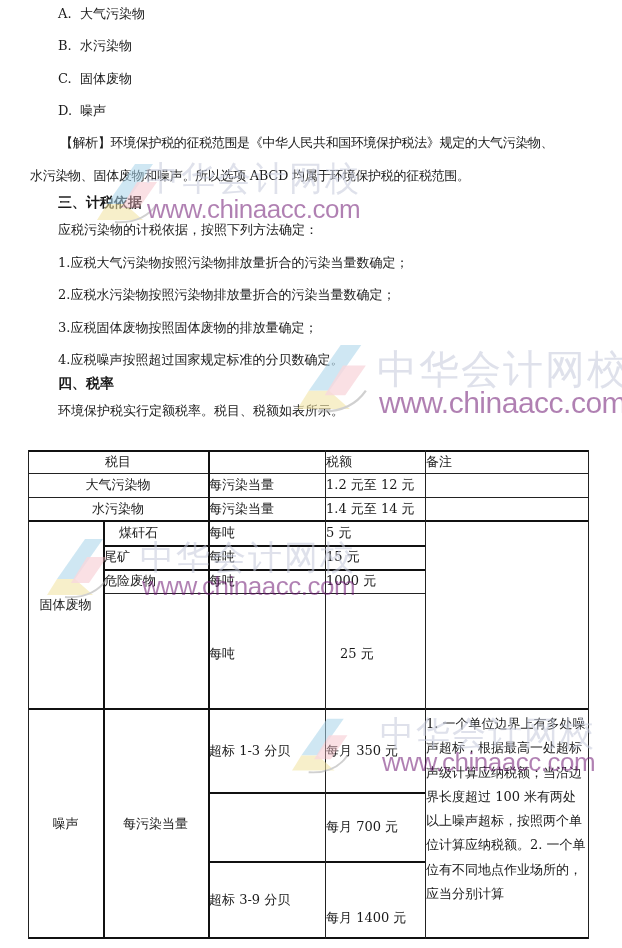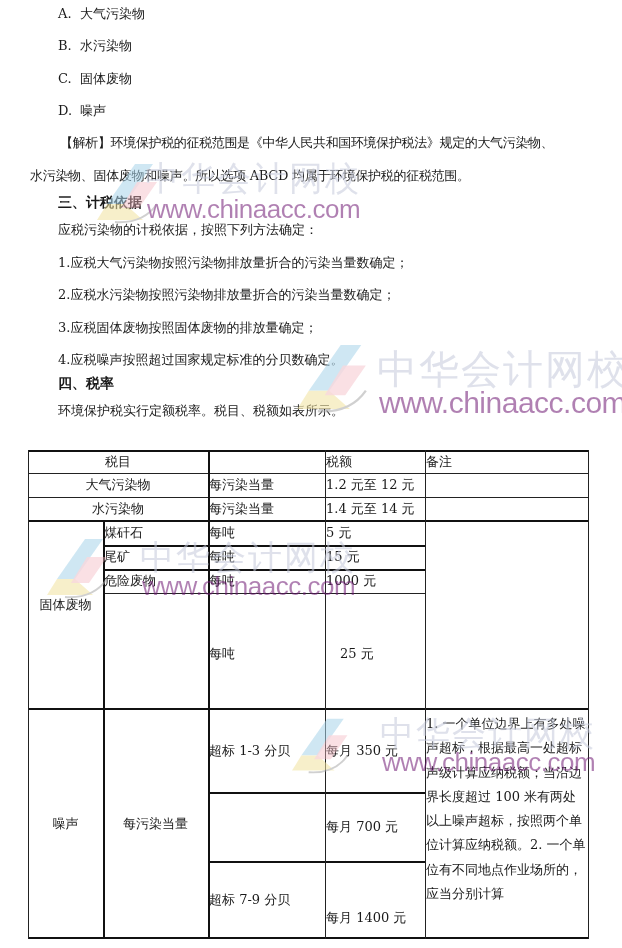--- a/index.html
+++ b/index.html
@@ -82,42 +82,42 @@
   <div class="cell c" style="left:0; top:23px; width:180px; height:24px;">大气污染物</div>
   <div class="cell" style="left:180px; top:23px; width:117px; height:24px;">每污染当量</div>
   <div class="cell" style="left:297px; top:23px; width:100px; height:24px;">1.2 元至 12 元</div>
 
   <div class="cell c" style="left:0; top:47px; width:180px; height:23px;">水污染物</div>
   <div class="cell" style="left:180px; top:47px; width:117px; height:23px;">每污染当量</div>
   <div class="cell" style="left:297px; top:47px; width:100px; height:23px;">1.4 元至 14 元</div>
 
   <div class="cell c" style="left:0; top:143px; width:75px; height:24px;">固体废物</div>
 
-  <div class="cell" style="left:75px; top:70px; width:94px; height:25px;">煤矸石</div>
+  <div class="cell" style="left:90px; top:70px; width:94px; height:25px;">煤矸石</div>
   <div class="cell" style="left:180px; top:70px; width:117px; height:25px;">每吨</div>
   <div class="cell" style="left:297px; top:70px; width:100px; height:25px;">5 元</div>
 
   <div class="cell" style="left:75px; top:95px; width:105px; height:24px;">尾矿</div>
   <div class="cell" style="left:180px; top:95px; width:117px; height:24px;">每吨</div>
   <div class="cell" style="left:297px; top:95px; width:100px; height:24px;">15 元</div>
 
   <div class="cell" style="left:75px; top:119px; width:105px; height:24px;">危险废物</div>
   <div class="cell" style="left:180px; top:119px; width:117px; height:24px;">每吨</div>
   <div class="cell" style="left:297px; top:119px; width:100px; height:24px;">1000 元</div>
 
   <div class="cell" style="left:180px; top:143px; width:117px; height:115px; padding-top:6px;">每吨</div>
   <div class="cell" style="left:297px; top:143px; width:100px; height:115px; padding-top:6px;padding-left:15px;">25 元</div>
 
   <div class="cell c" style="left:0; top:259px; width:75px; height:229px;">噪声</div>
   <div class="cell c" style="left:75px; top:259px; width:105px; height:229px;">每污染当量</div>
 
   <div class="cell" style="left:180px; top:259px; width:117px; height:83px;">超标 1-3 分贝</div>
   <div class="cell" style="left:297px; top:259px; width:100px; height:83px;">每月 350 元</div>
   <div class="cell" style="left:297px; top:342px; width:100px; height:69px;">每月 700 元</div>
-  <div class="cell" style="left:180px; top:411px; width:117px; height:77px;">超标 7-9 分贝</div>
+  <div class="cell" style="left:180px; top:411px; width:117px; height:77px;">超标 3-9 分贝</div>
   <div class="cell" style="left:297px; top:411px; width:100px; height:90px;margin-top:12px;">每月 1400 元</div>
 
   <div class="notes">1. 一个单位边界上有多处噪声超标，根据最高一处超标声级计算应纳税额；当沿边界长度超过 100 米有两处以上噪声超标，按照两个单位计算应纳税额。2. 一个单位有不同地点作业场所的，应当分别计算</div>
 
   <div class="hl thick" style="left:0; top:0; width:561px; height:2px;"></div>
   <div class="hl" style="left:0; top:23px; width:561px;"></div>
   <div class="hl" style="left:0; top:47px; width:561px;"></div>
   <div class="hl thick" style="left:0; top:70px; width:561px; height:2px;"></div>
   <div class="hl thick" style="left:75px; top:95px; width:322px; height:2px;"></div>
   <div class="hl thick" style="left:75px; top:119px; width:322px; height:2px;"></div>

